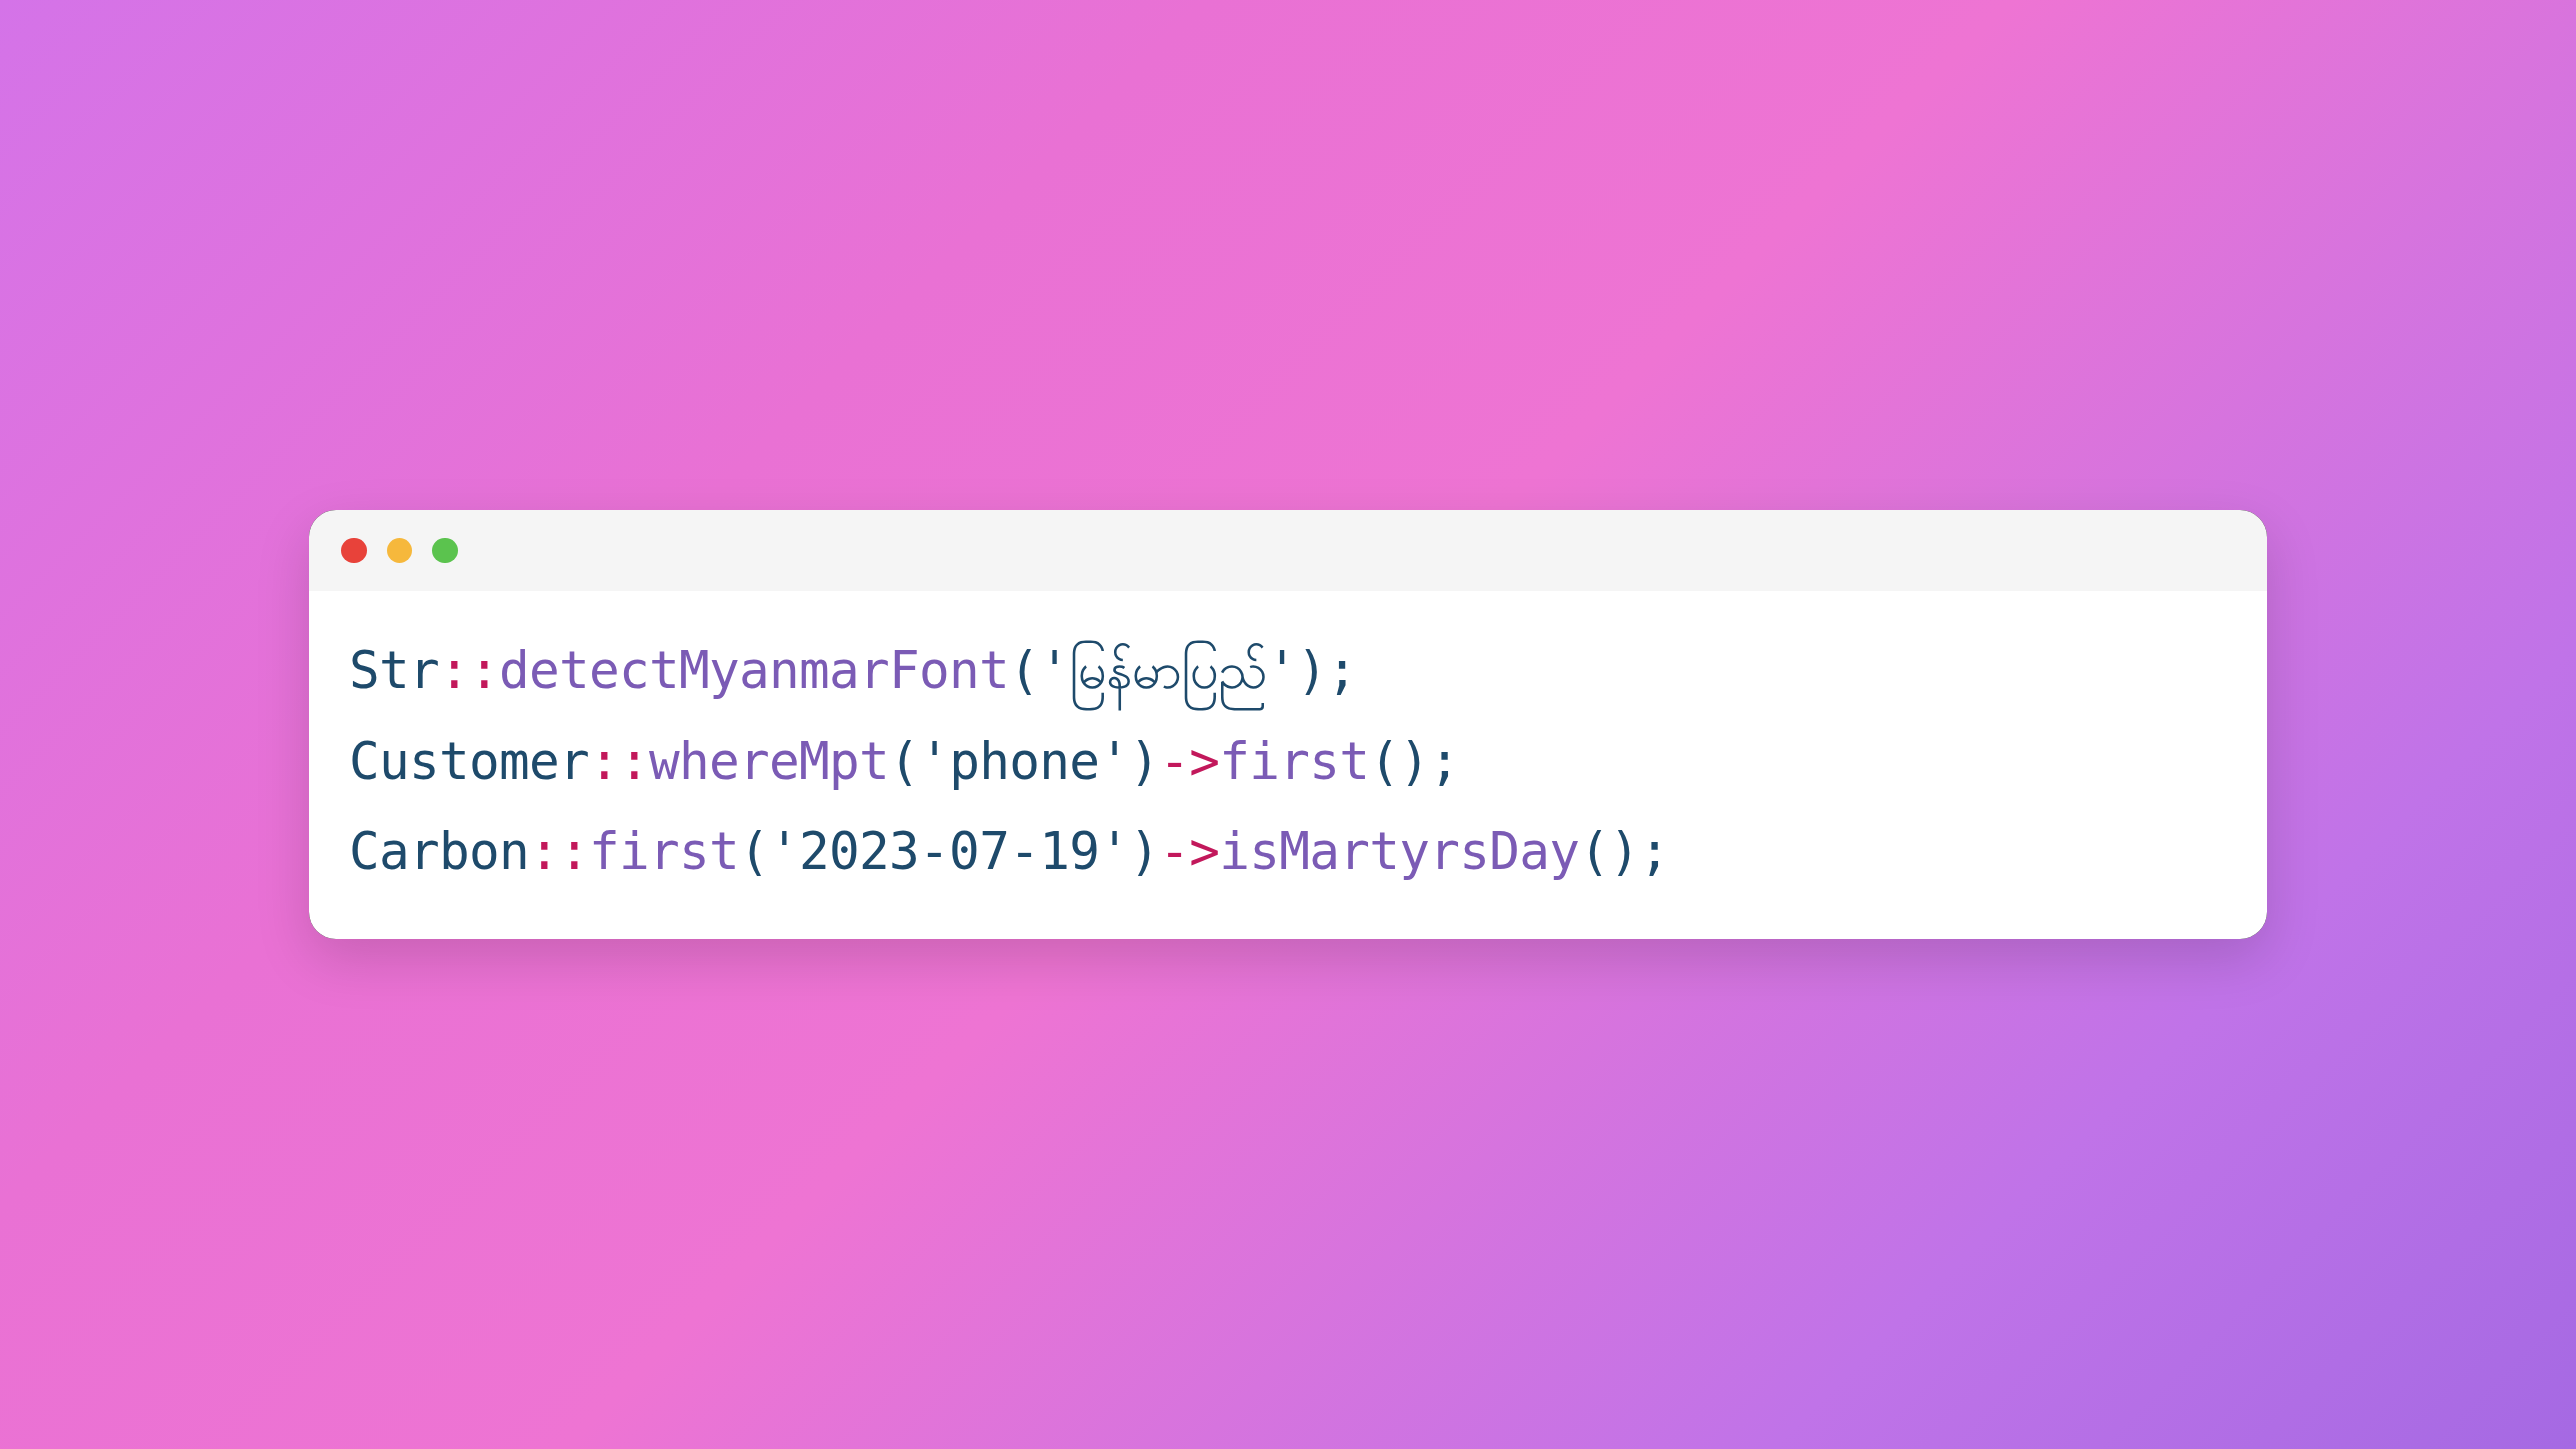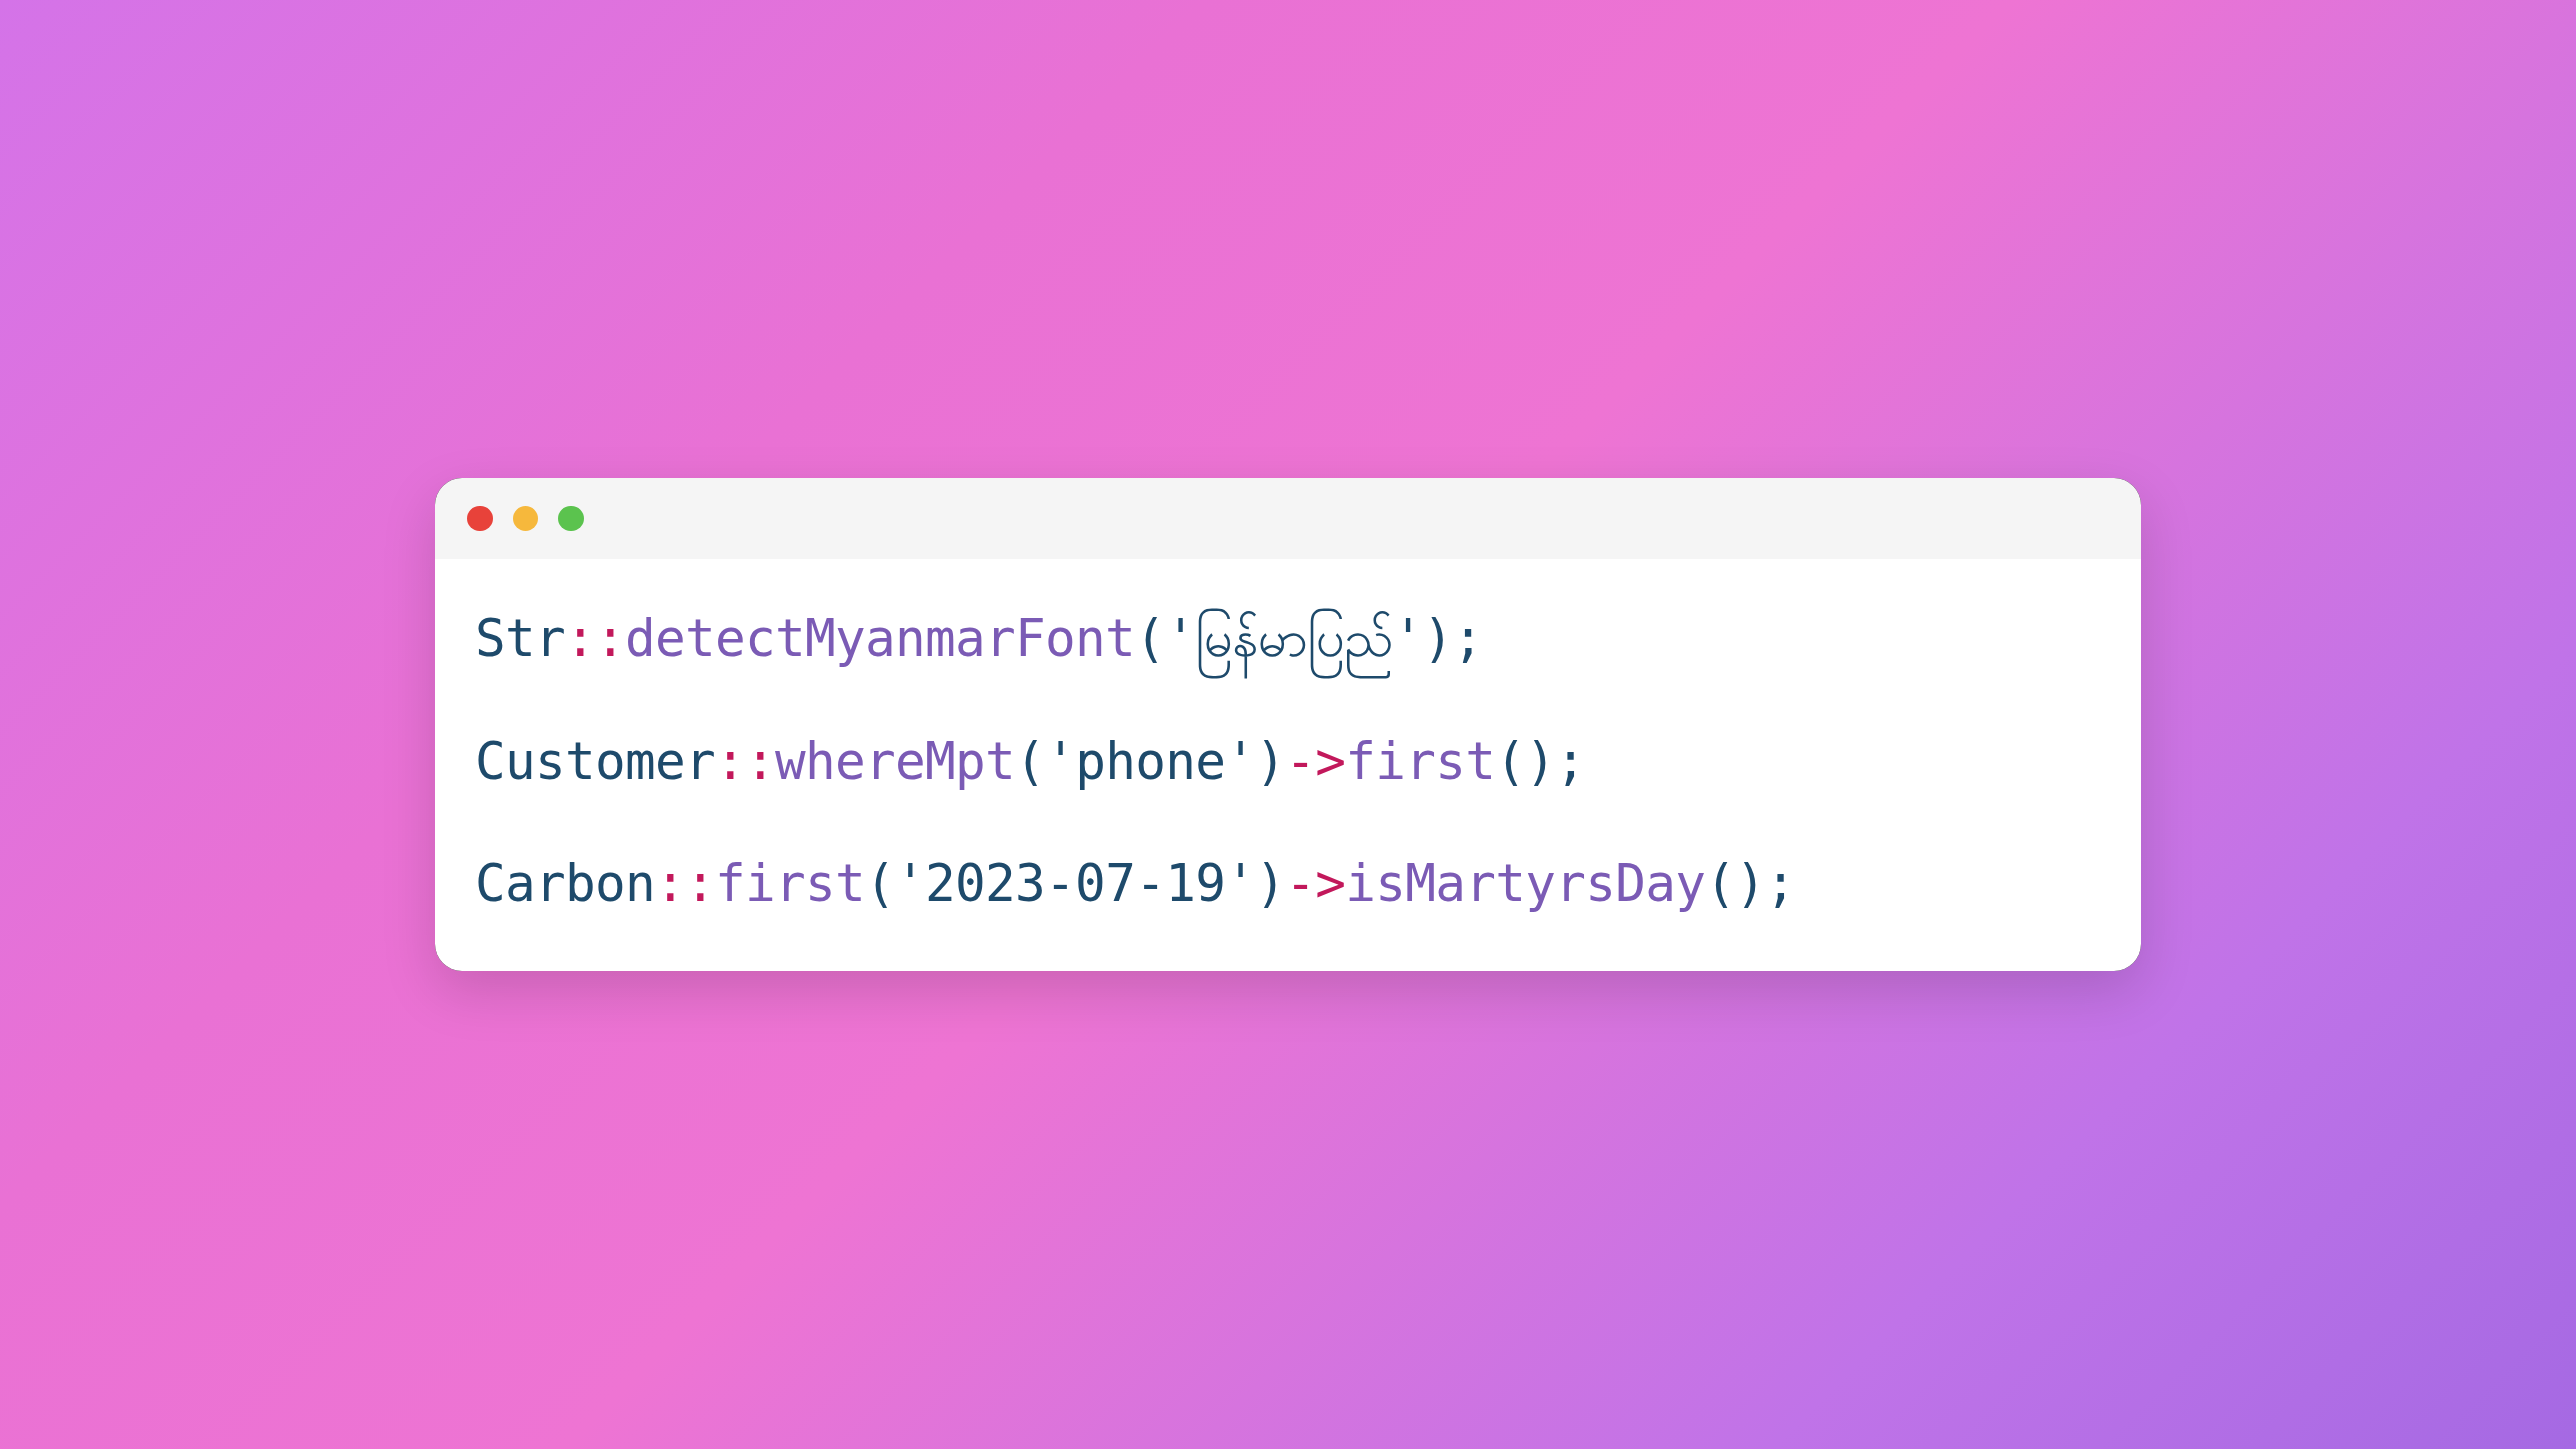--- a/index.html
+++ b/index.html
@@ -12,21 +12,21 @@
       width: 2576px;
       height: 1449px;
       background: linear-gradient(135deg, #d473e8 0%, #e971d4 30%, #ee74d3 50%, #c073e8 80%, #a569e3 100%);
       display: flex;
       align-items: center;
       justify-content: center;
       font-family: 'SF Mono', 'Monaco', 'Menlo', 'Consolas', monospace;
     }
     
     .code-window {
-      width: 1706px;
+      width: 1958px;
       background: #000000;
       border-radius: 27px;
       box-shadow: 0 20px 54px rgba(0, 0, 0, 0.15);
       overflow: hidden;
     }
     
     .title-bar {
       background: #f5f5f5;
       padding: 28px 32px;
       display: flex;
@@ -59,21 +59,21 @@
     
     .code-line {
       font-size: 51px;
       line-height: 1.3;
       white-space: pre;
       font-family: 'SF Mono', 'Monaco', 'Menlo', 'Consolas', monospace;
       letter-spacing: -0.7px;
     }
     
     .code-line + .code-line {
-      margin-top: 56px;
+      margin-top: 24px;
     }
     
     .tok-class {
       color: #1e4a6b;
     }
     
     .tok-scope {
       color: #c2185b;
     }
     

